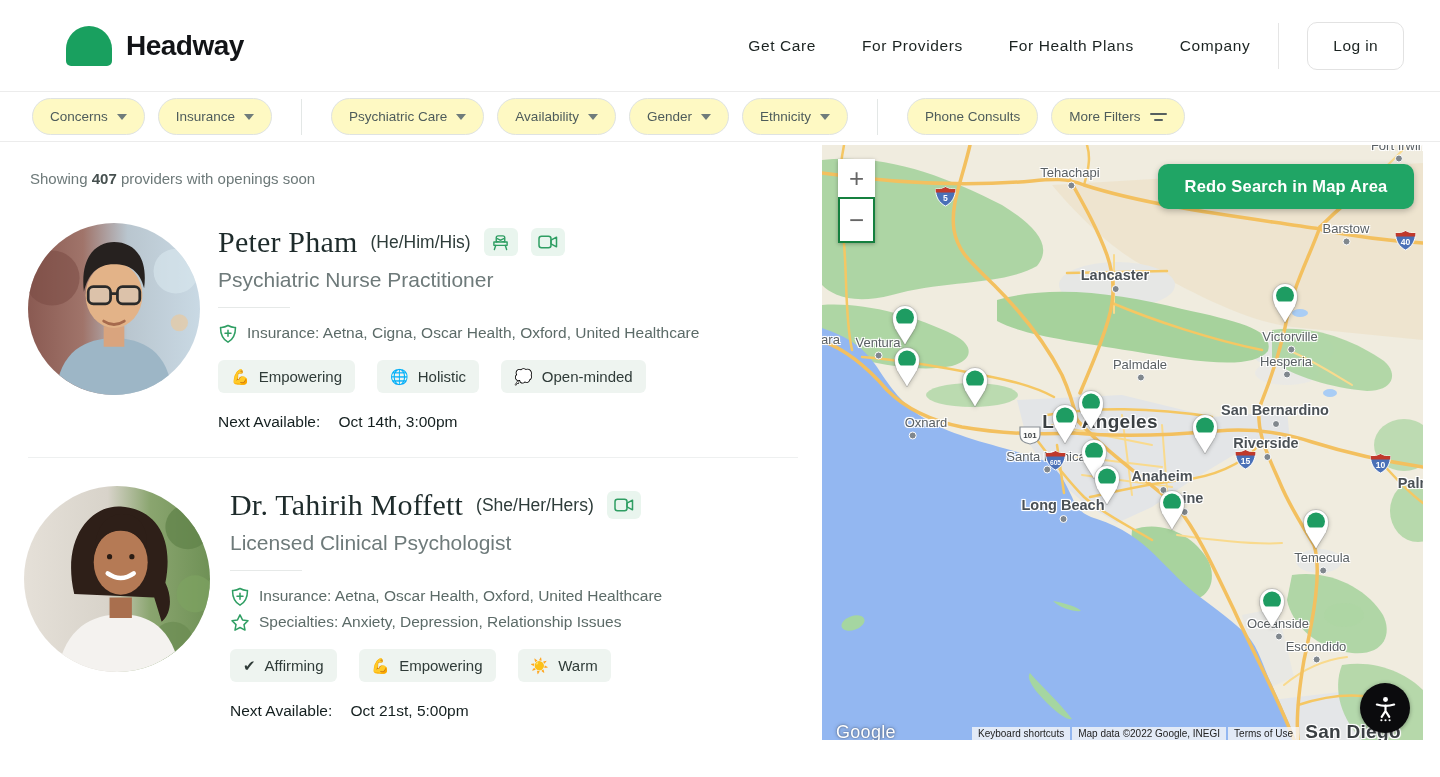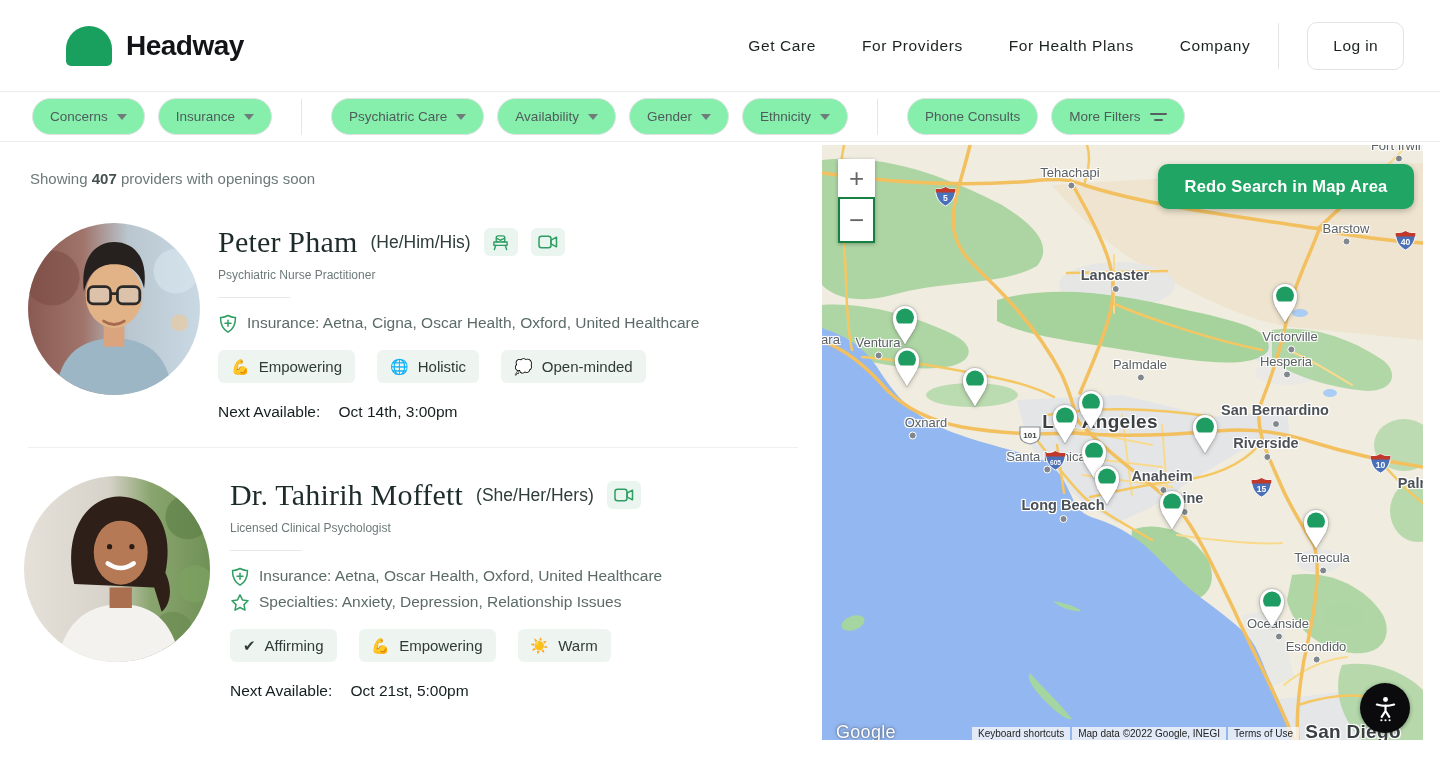--- a/index.html
+++ b/index.html
@@ -16,21 +16,21 @@
   .site-nav { margin-left:auto; display:flex; align-items:center; gap:46px; }
   .nav-link { font-size:15.5px; letter-spacing:0.6px; color:#1b2321; cursor:pointer; text-decoration:none; }
   .nav-divider { width:1px; height:46px; background:#e5e5e5; margin:0 28px; }
   .login-btn { font-family:inherit; font-size:15.5px; letter-spacing:0.4px; color:#1b2321; background:#fff;
     border:1px solid #e2e2e2; border-radius:10px; padding:14px 25px; cursor:pointer; }
 
   
   .filter-bar { position:absolute; left:0; top:92px; width:1440px; height:50px;
     display:flex; align-items:center; gap:13px; padding-left:32px; border-bottom:1px solid #ececec; background:#fff; }
   .pill { display:flex; align-items:center; gap:9px; height:37px; padding:0 17px;
-    background:#86efac; border:1px solid #dfe3e2; border-radius:19px;
+    background:#fef9c3; border:1px solid #dfe3e2; border-radius:19px;
     font-family:inherit; font-size:13.5px; color:#4e5c5b; cursor:pointer; white-space:nowrap; }
   .caret { width:0; height:0; border-left:5px solid transparent; border-right:5px solid transparent;
     border-top:6px solid #6f7c7b; }
   .vdiv { width:1px; height:36px; background:#e3e7e6; margin:0 16px; }
   .sliders-icon { display:inline-flex; flex-direction:column; gap:4px; align-items:center; }
   .sliders-icon i { display:block; height:2px; background:#56605f; border-radius:1px; }
   .sliders-icon .l1 { width:17px; } .sliders-icon .l2 { width:9px; }
 
   
   .results-panel { position:absolute; left:0; top:142px; width:800px; height:635px;
@@ -44,21 +44,21 @@
   .card-1 { margin-top:28px; margin-left:-4px; }
   .card-1 .avatar { width:186px; height:186px; }
   .details { padding-left:18px; padding-top:2px; }
   .card-1 .details { padding-left:20px; }
   .name-row { display:flex; align-items:center; gap:13px; }
   .prov-name { font-family:"Liberation Serif","DejaVu Serif",serif; font-weight:500; font-size:30px;
     color:#1e2b2b; letter-spacing:0.2px; }
   .pronouns { font-size:17.5px; color:#2e3c3a; }
   .mode-chip { width:34px; height:28px; background:#e9f5ee; border-radius:6px;
     display:inline-flex; align-items:center; justify-content:center; }
-  .prov-title { margin-top:9px; font-size:12px; color:#6e7a7a; }
+  .prov-title { margin-top:9px; font-size:21px; color:#6e7a7a; }
   .mini-divider { width:72px; border-top:1px solid #e6e9e8; margin:15px 0 16px; }
   .info-row { display:flex; align-items:flex-start; gap:9px; font-size:15.5px; color:#5c6b68; margin-top:6px; }
   .badges { display:flex; gap:22px; margin-top:16px; }
   .badge { display:inline-flex; align-items:center; gap:9px; background:#eef4f0; border-radius:6px;
     padding:8px 13px; font-size:15px; color:#2f3b38; }
   .badge .emoji { font-size:15px; line-height:1; }
   .next-row { margin-top:20px; font-size:15.5px; color:#141f1f; }
   .next-label { font-weight:500; }
   .next-value { margin-left:14px; }
   .card-divider { width:770px; border-top:1px solid #eef0f0; margin-top:26px; }
@@ -416,21 +416,21 @@
           </svg></div>
         <div class="shield us" style="left: 195px; top: 280px;"><svg viewBox="0 0 26 20" width="26" height="20">
             <path d="M3,2 H23 V10 C23,15 19,18 13,19 7,18 3,15 3,10Z" fill="#fdfdfb" stroke="#8a9096" stroke-width="1.2"></path>
             <text x="13" y="12.5" text-anchor="middle" font-size="8" font-family="Liberation Sans, sans-serif" font-weight="bold" fill="#3c4043">101</text>
           </svg></div>
         <div class="shield interstate" style="left: 222px; top: 305px;"><svg viewBox="0 0 24 22" width="23" height="21">
             <path d="M12,1C9,2.8 5.4,3.5 1.6,3.2 1.6,11.5 5.2,17.5 12,21 18.8,17.5 22.4,11.5 22.4,3.2 18.6,3.5 15,2.8 12,1Z" fill="#4a70b7" stroke="#fff" stroke-width="1"></path>
             <path d="M12,1C9,2.8 5.4,3.5 1.6,3.2L1.9,6.8H22.1L22.4,3.2C18.6,3.5 15,2.8 12,1Z" fill="#c0392b"></path>
             <text x="12" y="15.5" text-anchor="middle" font-size="7" font-family="Liberation Sans, sans-serif" font-weight="bold" fill="#fff">605</text>
           </svg></div>
-        <div class="shield interstate" style="left: 412px; top: 332px; margin-left: 16px;"><svg viewBox="0 0 24 22" width="23" height="21">
+        <div class="shield interstate" style="left: 412px; top: 304px;"><svg viewBox="0 0 24 22" width="23" height="21">
             <path d="M12,1C9,2.8 5.4,3.5 1.6,3.2 1.6,11.5 5.2,17.5 12,21 18.8,17.5 22.4,11.5 22.4,3.2 18.6,3.5 15,2.8 12,1Z" fill="#4a70b7" stroke="#fff" stroke-width="1"></path>
             <path d="M12,1C9,2.8 5.4,3.5 1.6,3.2L1.9,6.8H22.1L22.4,3.2C18.6,3.5 15,2.8 12,1Z" fill="#c0392b"></path>
             <text x="12" y="15.5" text-anchor="middle" font-size="9" font-family="Liberation Sans, sans-serif" font-weight="bold" fill="#fff">15</text>
           </svg></div>
         <div class="shield interstate" style="left: 547px; top: 308px;"><svg viewBox="0 0 24 22" width="23" height="21">
             <path d="M12,1C9,2.8 5.4,3.5 1.6,3.2 1.6,11.5 5.2,17.5 12,21 18.8,17.5 22.4,11.5 22.4,3.2 18.6,3.5 15,2.8 12,1Z" fill="#4a70b7" stroke="#fff" stroke-width="1"></path>
             <path d="M12,1C9,2.8 5.4,3.5 1.6,3.2L1.9,6.8H22.1L22.4,3.2C18.6,3.5 15,2.8 12,1Z" fill="#c0392b"></path>
             <text x="12" y="15.5" text-anchor="middle" font-size="9" font-family="Liberation Sans, sans-serif" font-weight="bold" fill="#fff">10</text>
           </svg></div>
         <div class="map-pin" style="left: 66px; top: 158px;"><svg viewBox="0 0 34 44" width="34" height="44">

